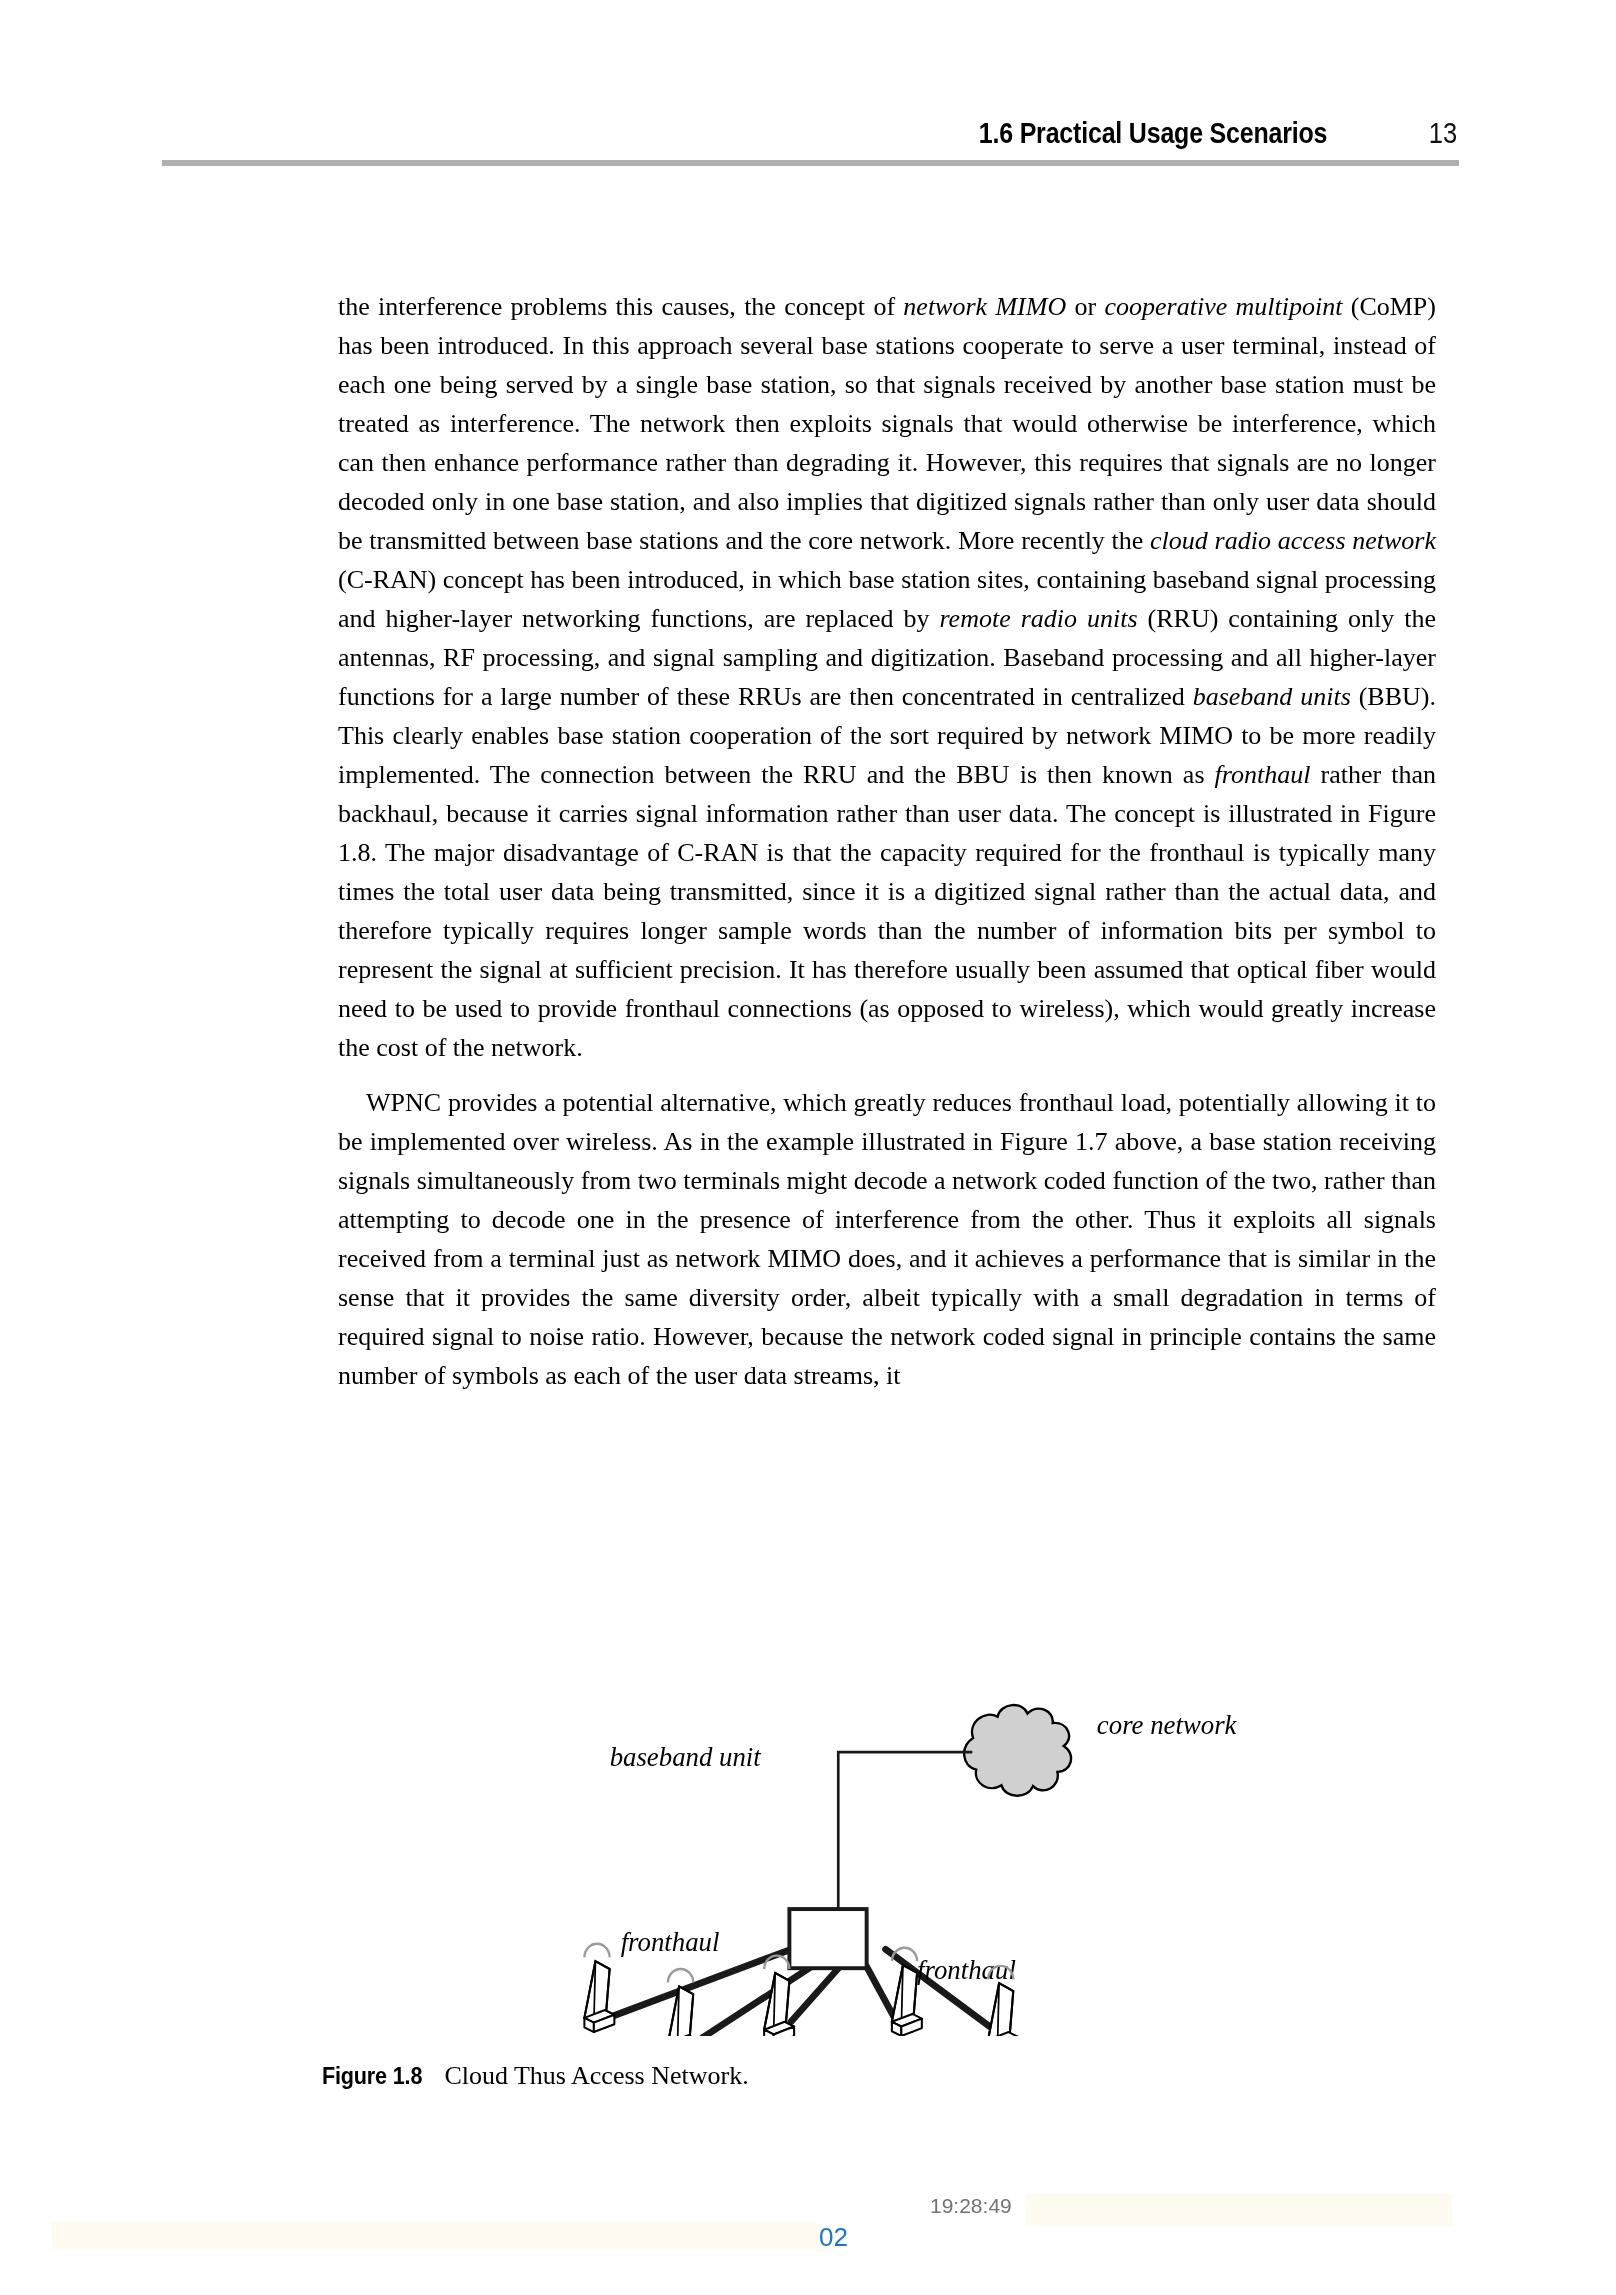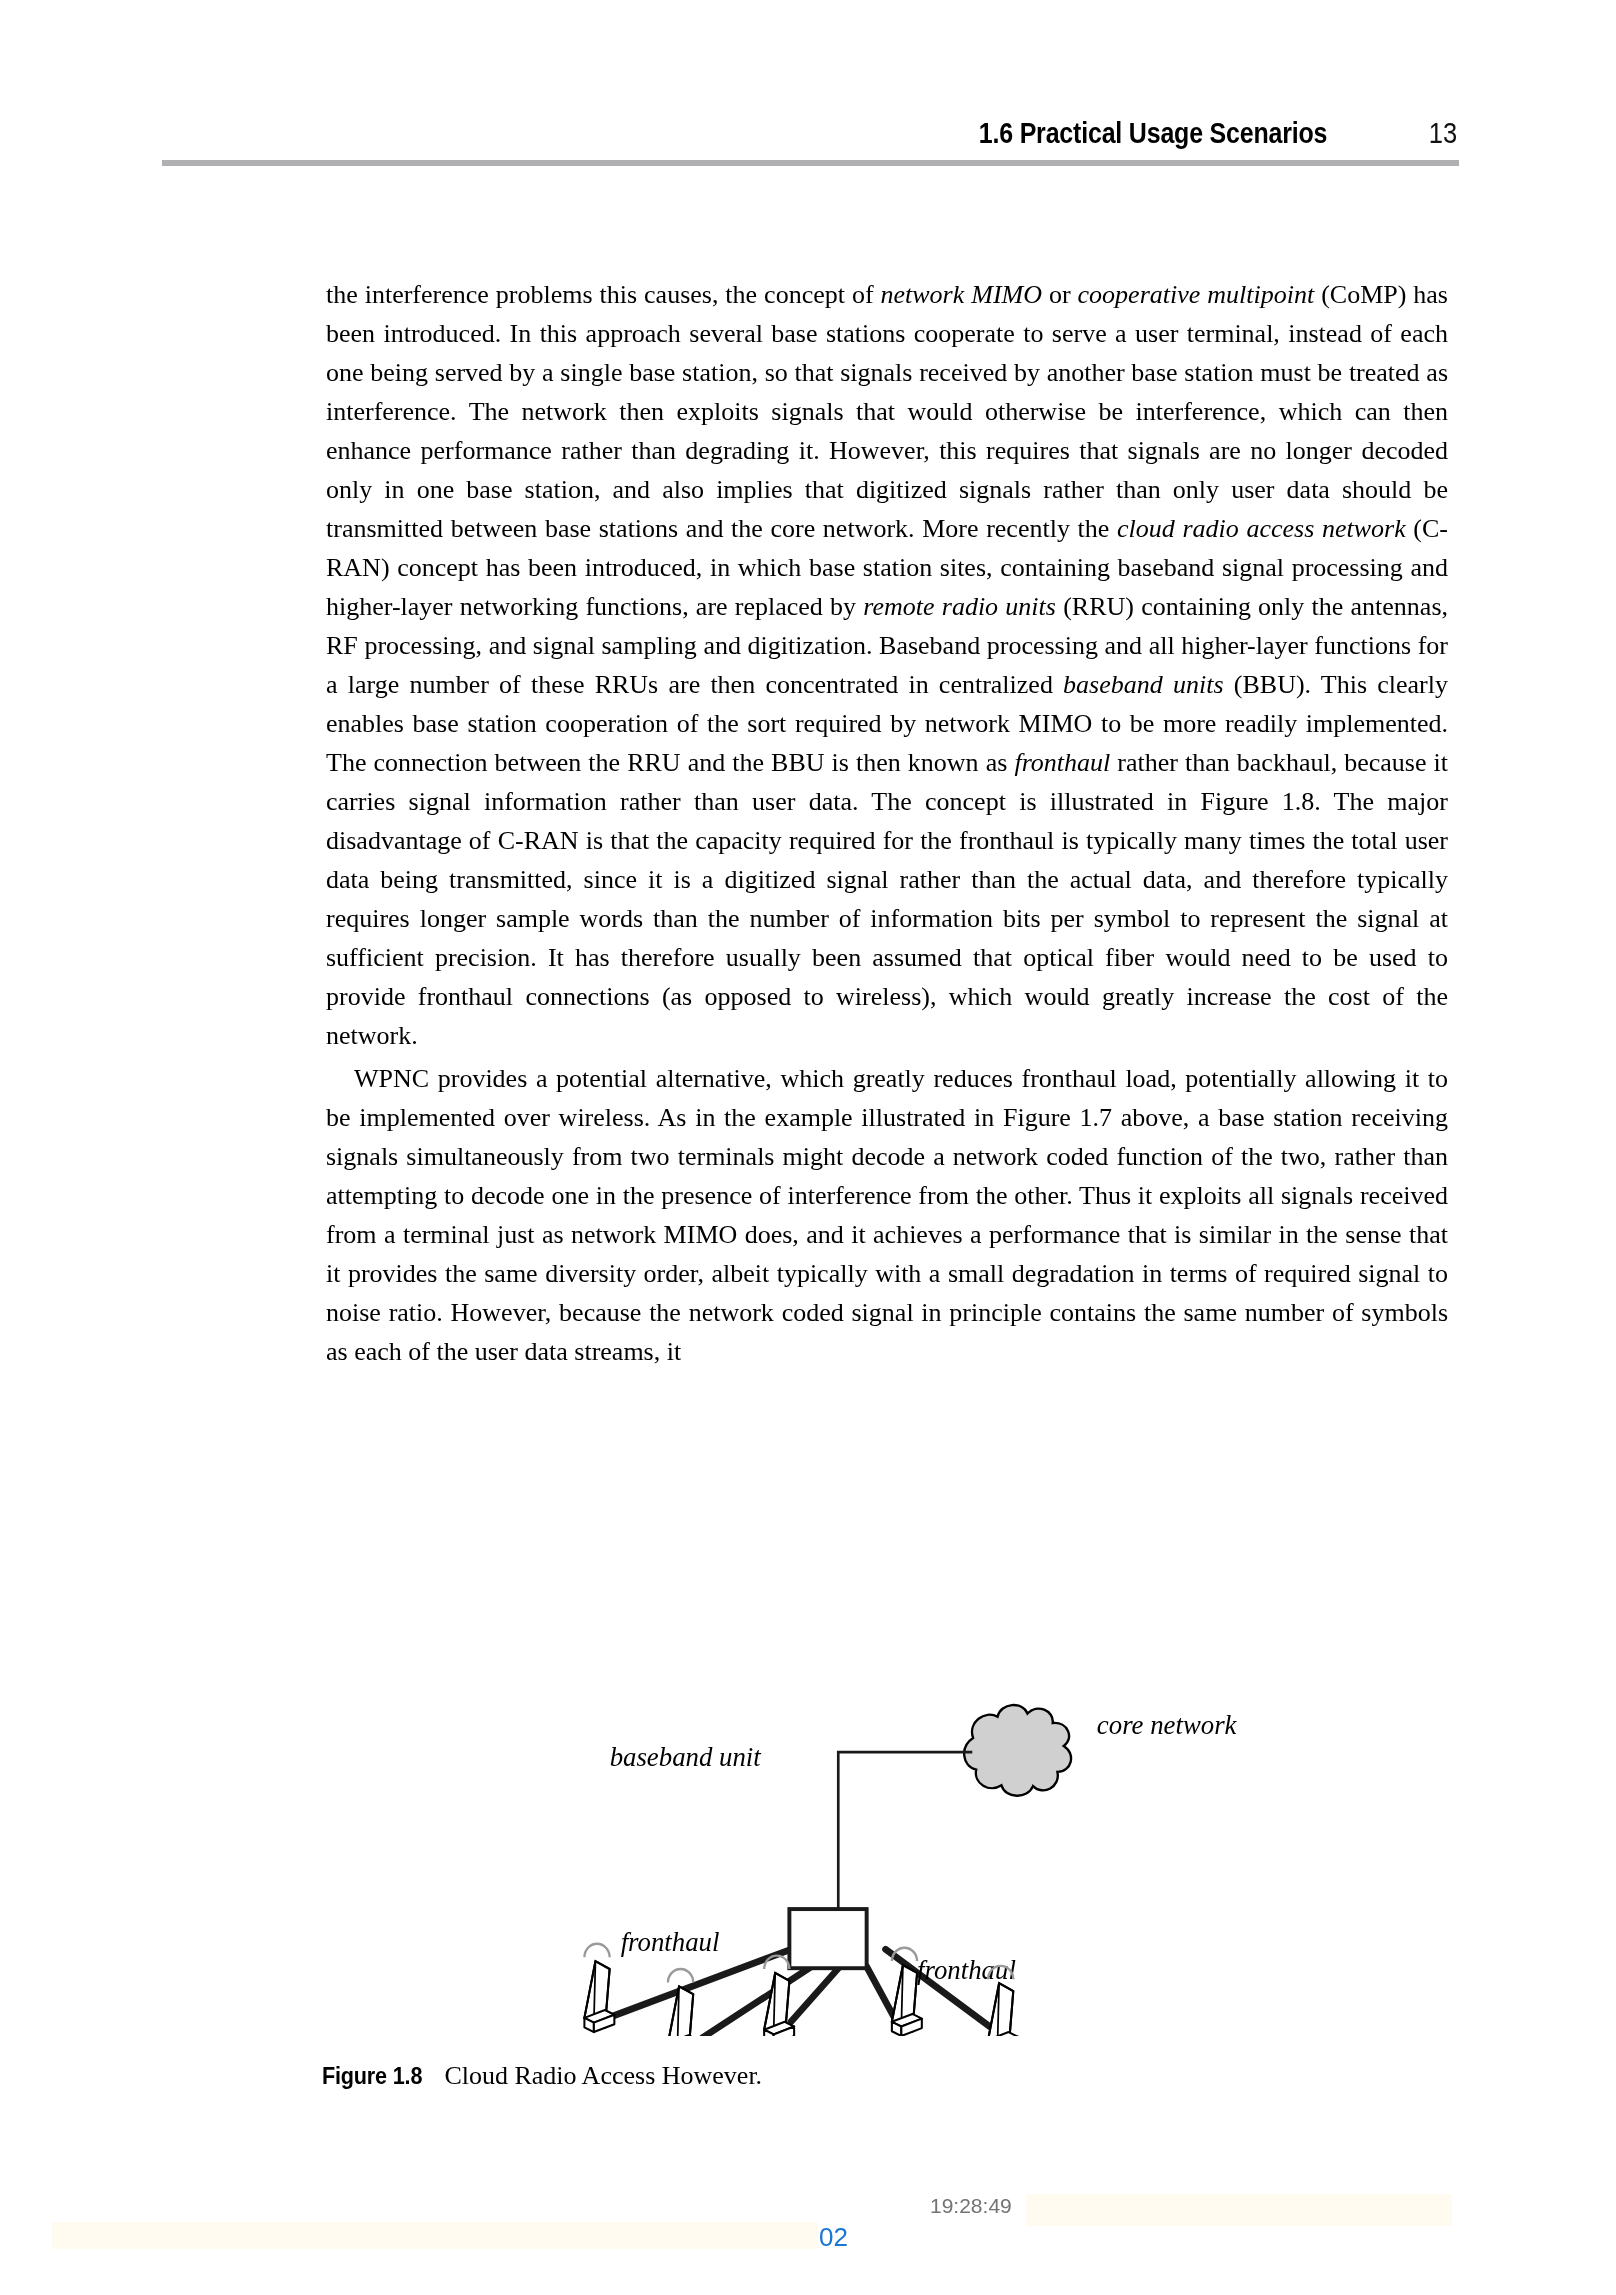--- a/index.html
+++ b/index.html
@@ -64,21 +64,21 @@
     top: 271px;
     width: 1130px;
     font-size: 26px;
     line-height: 39px;
     text-align: justify;
     text-justify: inter-word;
     hyphens: manual;
     color: #000;
   }
   #body-text p {
-    margin: 4px;
+    margin: 16px;
   }
   #body-text p.indent {
     text-indent: 28px;
   }
   #body-text i { font-style: italic; }
 
   
   #figure-wrap {
     position: absolute;
     left: 513px;
@@ -283,20 +283,20 @@
     <g>
         <use href="#handset-shape" x="622" y="542"></use>
       </g>
     <g>
         <use href="#handset-shape" x="702" y="533"></use>
       </g>
   </svg>
 </div>
 
 <div id="figure-caption">
-  <span class="fig-num">Figure 1.8</span><span class="fig-text">Cloud Radio Access However.</span>
+  <span class="fig-num">Figure 1.8</span><span class="fig-text">Cloud Thus Access Network.</span>
 </div>
 
 <div class="cream-band" id="cream-left"></div>
 <div class="cream-band" id="cream-right"></div>
 <div id="footer-timestamp">19:28:49</div>
 <div id="footer-pagenum">02</div>
 
 
 </body></html>

